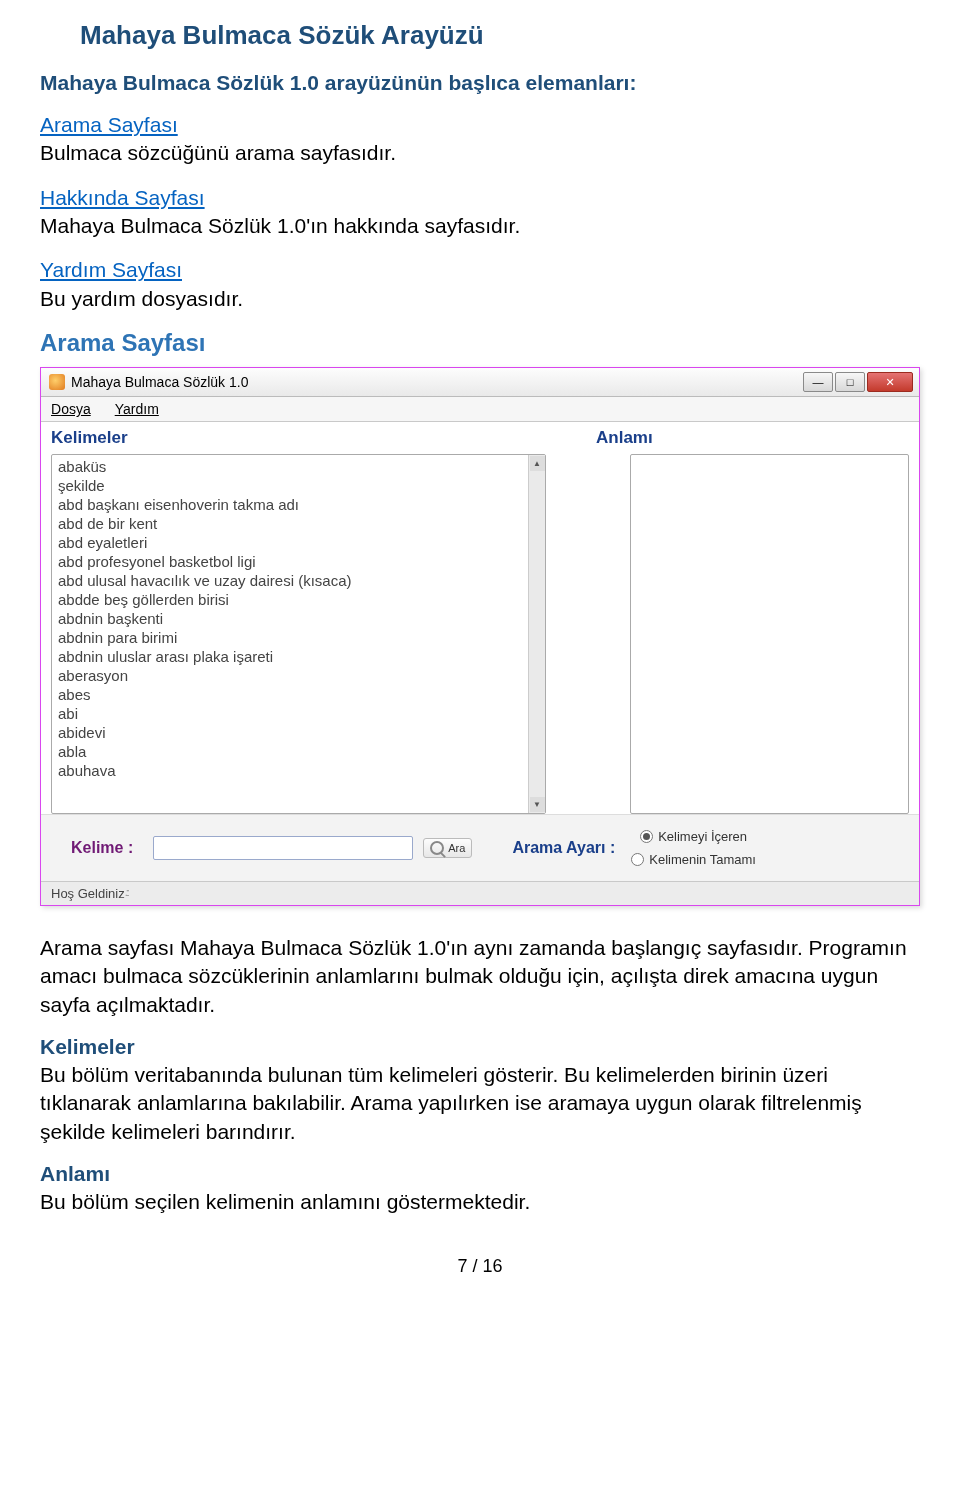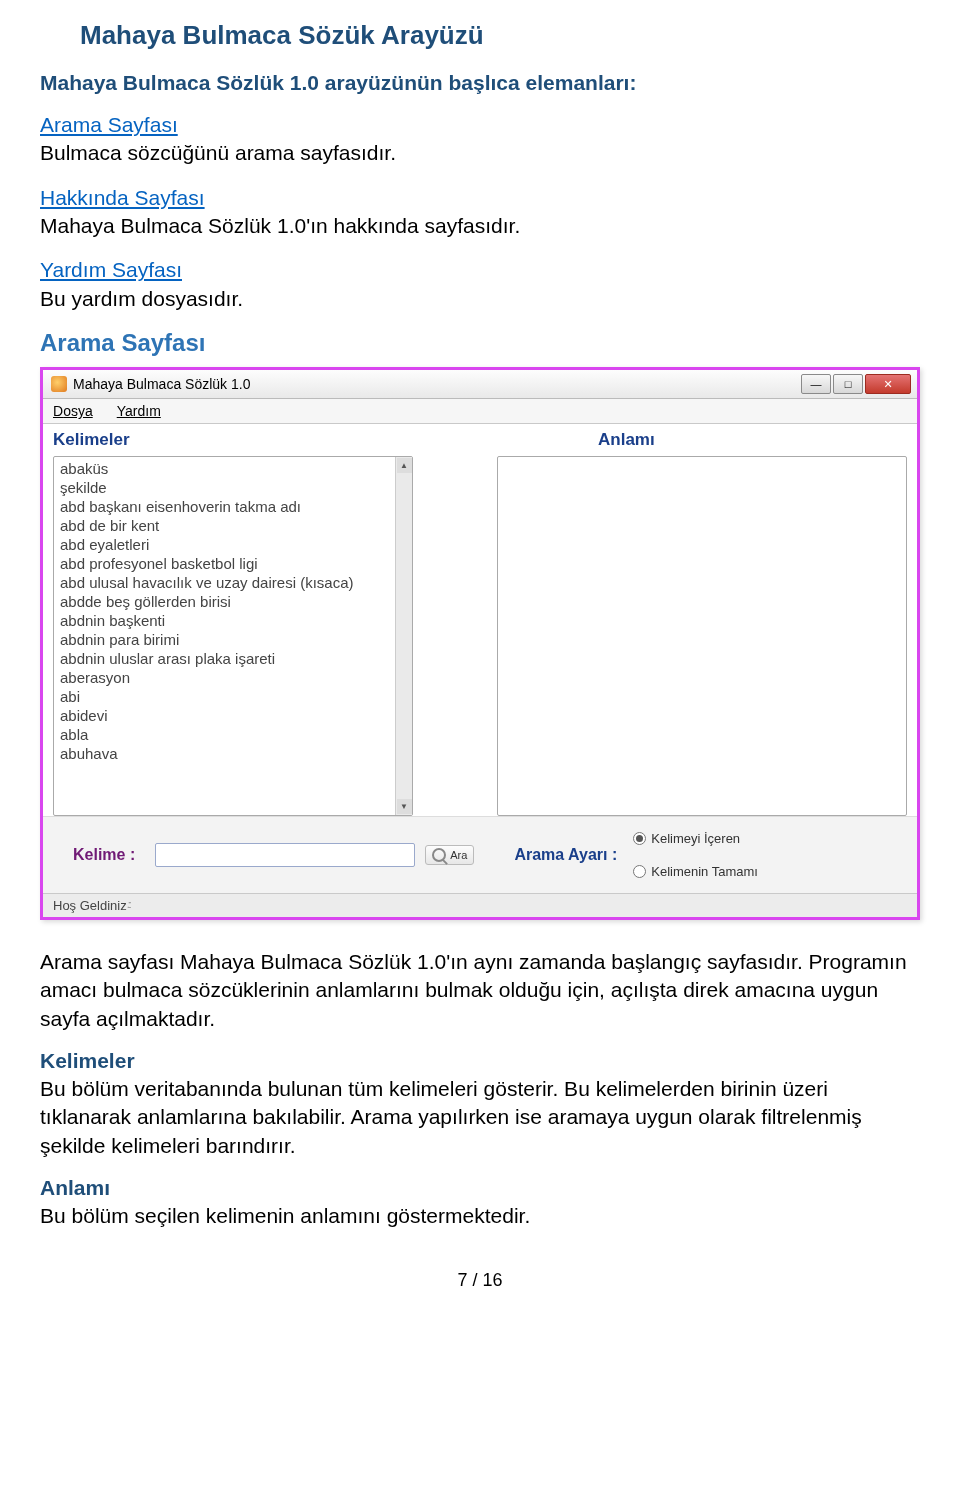--- a/index.html
+++ b/index.html
@@ -51,21 +51,21 @@
     color: #1F4E79;
     font-size: 21px;
     font-weight: bold;
     margin: 14px 0 2px 0;
     font-family: Verdana, Geneva, sans-serif;
   }
 
   
   .app-window {
     margin: 8px 0 28px 0;
-    border: 3px solid #d946ef;
+    border: 1px solid #d946ef;
     background: #f4f4f4;
     box-shadow: 2px 2px 5px rgba(0,0,0,0.15);
   }
   .title-bar {
     display: flex;
     align-items: center;
     justify-content: space-between;
     background: linear-gradient(#fdfdfd, #e9e9e9);
     border-bottom: 1px solid #bbb;
     padding: 4px 6px 4px 8px;
@@ -115,21 +115,21 @@
     color:#1a3f8a;
     font-weight: bold;
     font-size: 17px;
   }
   .panel-header.left { width: 545px; }
   .lists-row {
     display:flex;
     background:#fff;
   }
   .word-list-wrap {
-    width: 360px;
+    width: 495px;
     height: 360px;
     margin-left: 10px;
     border: 1px solid #aaa;
     border-radius: 2px;
     background:#fff;
     overflow: hidden;
     position: relative;
     display:flex;
   }
   .word-list {
@@ -212,24 +212,25 @@
   }
   .setting-label {
     color:#1a3f8a;
     font-weight:bold;
     font-size:16px;
     margin-left: 30px;
   }
   .radio-group {
     display:flex;
     flex-direction:column;
-    gap:18px;
+    gap:8px;
     font-size:13px;
     color:#333;
     margin-left: 6px;
+    align-items: center;
   }
   .radio-row { display:flex;align-items:center;gap:5px; }
   .radio-dot {
     width:13px;height:13px;border:1px solid #777;border-radius:50%;
     display:flex;align-items:center;justify-content:center;background:#fff;
   }
   .radio-dot.checked::after {
     content:'';width:7px;height:7px;background:#555;border-radius:50%;
   }
   .status-bar {
@@ -309,20 +310,21 @@
             <div class="word-item">abd başkanı eisenhoverin takma adı</div>
             <div class="word-item">abd de bir kent</div>
             <div class="word-item">abd eyaletleri</div>
             <div class="word-item">abd profesyonel basketbol ligi</div>
             <div class="word-item">abd ulusal havacılık ve uzay dairesi (kısaca)</div>
             <div class="word-item">abdde beş göllerden birisi</div>
             <div class="word-item">abdnin başkenti</div>
             <div class="word-item">abdnin para birimi</div>
             <div class="word-item">abdnin uluslar arası plaka işareti</div>
             <div class="word-item">aberasyon</div>
+            <div class="word-item">abes</div>
             <div class="word-item">abi</div>
             <div class="word-item">abidevi</div>
             <div class="word-item">abla</div>
             <div class="word-item">abuhava</div>
           </div>
         <div class="scrollbar">
           <div class="scroll-btn">▲</div>
           <div class="scroll-btn">▼</div>
         </div>
       </div>

